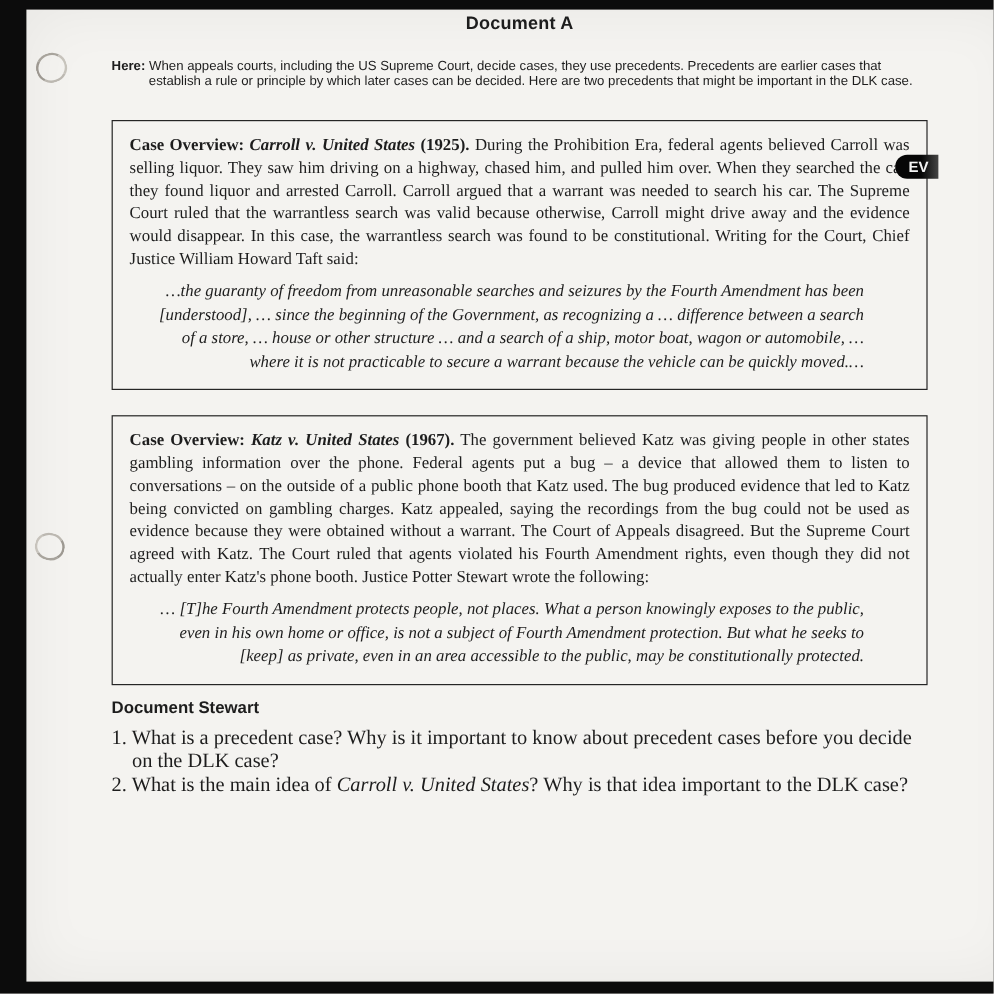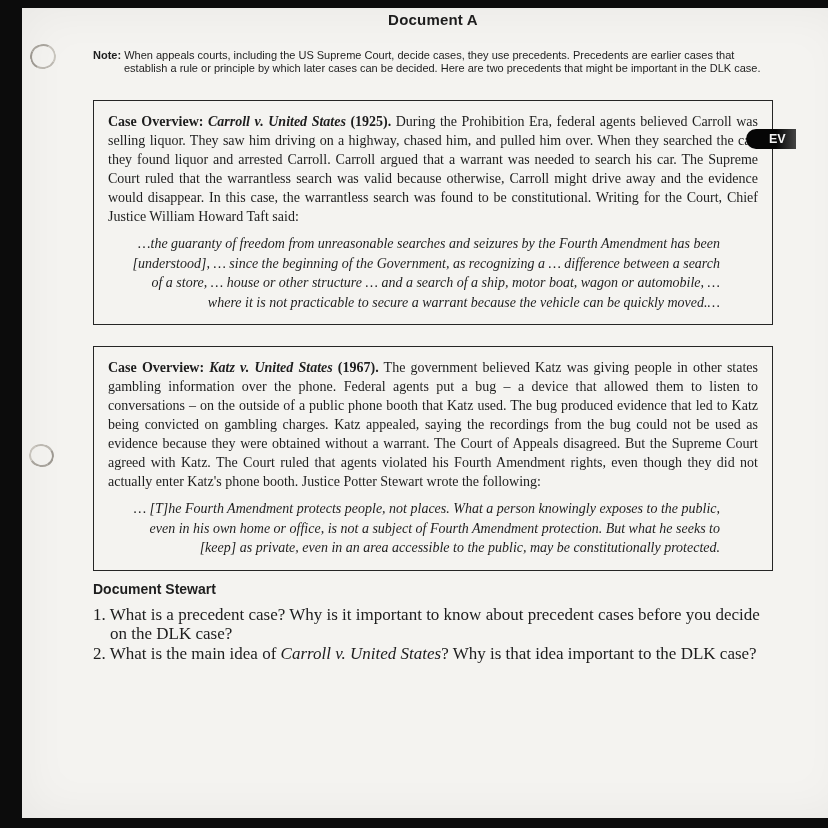--- a/index.html
+++ b/index.html
@@ -81,44 +81,44 @@
     border-color: #9c978f #c0bcb4 #b3afa7 #8f8a82;
   }
   .punch2 {
     left: 7px; top: 436px; width: 25px; height: 23px;
     transform: rotate(14deg);
     border-color: #b3afa7 #8f8a82 #9c978f #c0bcb4;
   }
   .ev-badge {
     position: absolute;
     left: 746px; top: 129px;
-    width: 50px; height: 20px;
+    width: 36px; height: 20px;
     background: linear-gradient(90deg, #060606 60%, #444 100%);
     border-radius: 10px 0 0 10px;
     color: #f3f3f3;
     font-family: "Liberation Sans", sans-serif;
     font-size: 12.5px; font-weight: bold;
     line-height: 20px;
-    padding-left: 23px;
+    padding-left: 11px;
     z-index: 5;
   }
 </style>
 </head>
 <body>
 
 <div class="page">
   <div class="punch punch1"></div>
   <div class="punch punch2"></div>
 
   <div class="content">
 
     <div class="doc-title">Document A</div>
 
 
-    <p class="note"><span class="b">Note: </span><span>When appeals courts, including the US Supreme Court, decide cases, they use precedents. Precedents are earlier cases that establish a rule or principle by which later cases can be decided. Here are two precedents that might be important in the DLK case.</span></p>
+    <p class="note"><span class="b">Here: </span><span>When appeals courts, including the US Supreme Court, decide cases, they use precedents. Precedents are earlier cases that establish a rule or principle by which later cases can be decided. Here are two precedents that might be important in the DLK case.</span></p>
 
     <div class="case-box">
       <p class="body"><span class="b">Case Overview: </span><span class="b i">Carroll v. United States</span><span class="b"> (1925).</span><span> During the Prohibition Era, federal agents believed Carroll was selling liquor. They saw him driving on a highway, chased him, and pulled him over. When they searched the car, they found liquor and arrested Carroll. Carroll argued that a warrant was needed to search his car. The Supreme Court ruled that the warrantless search was valid because otherwise, Carroll might drive away and the evidence would disappear. In this case, the warrantless search was found to be constitutional. Writing for the Court, Chief Justice William Howard Taft said:</span></p>
       <p class="quote">…the guaranty of freedom from unreasonable searches and seizures by the Fourth Amendment has been [understood], … since the beginning of the Government, as recognizing a … difference between a search of a store, … house or other structure … and a search of a ship, motor boat, wagon or automobile, … where it is not practicable to secure a warrant because the vehicle can be quickly moved.…</p>
     </div>
 
     <div class="case-box box2">
       <p class="body"><span class="b">Case Overview: </span><span class="b i">Katz v. United States</span><span class="b"> (1967).</span><span> The government believed Katz was giving people in other states gambling information over the phone. Federal agents put a bug – a device that allowed them to listen to conversations – on the outside of a public phone booth that Katz used. The bug produced evidence that led to Katz being convicted on gambling charges. Katz appealed, saying the recordings from the bug could not be used as evidence because they were obtained without a warrant. The Court of Appeals disagreed. But the Supreme Court agreed with Katz. The Court ruled that agents violated his Fourth Amendment rights, even though they did not actually enter Katz's phone booth. Justice Potter Stewart wrote the following:</span></p>
       <p class="quote">… [T]he Fourth Amendment protects people, not places. What a person knowingly exposes to the public, even in his own home or office, is not a subject of Fourth Amendment protection. But what he seeks to [keep] as private, even in an area accessible to the public, may be constitutionally protected.</p>
     </div>

